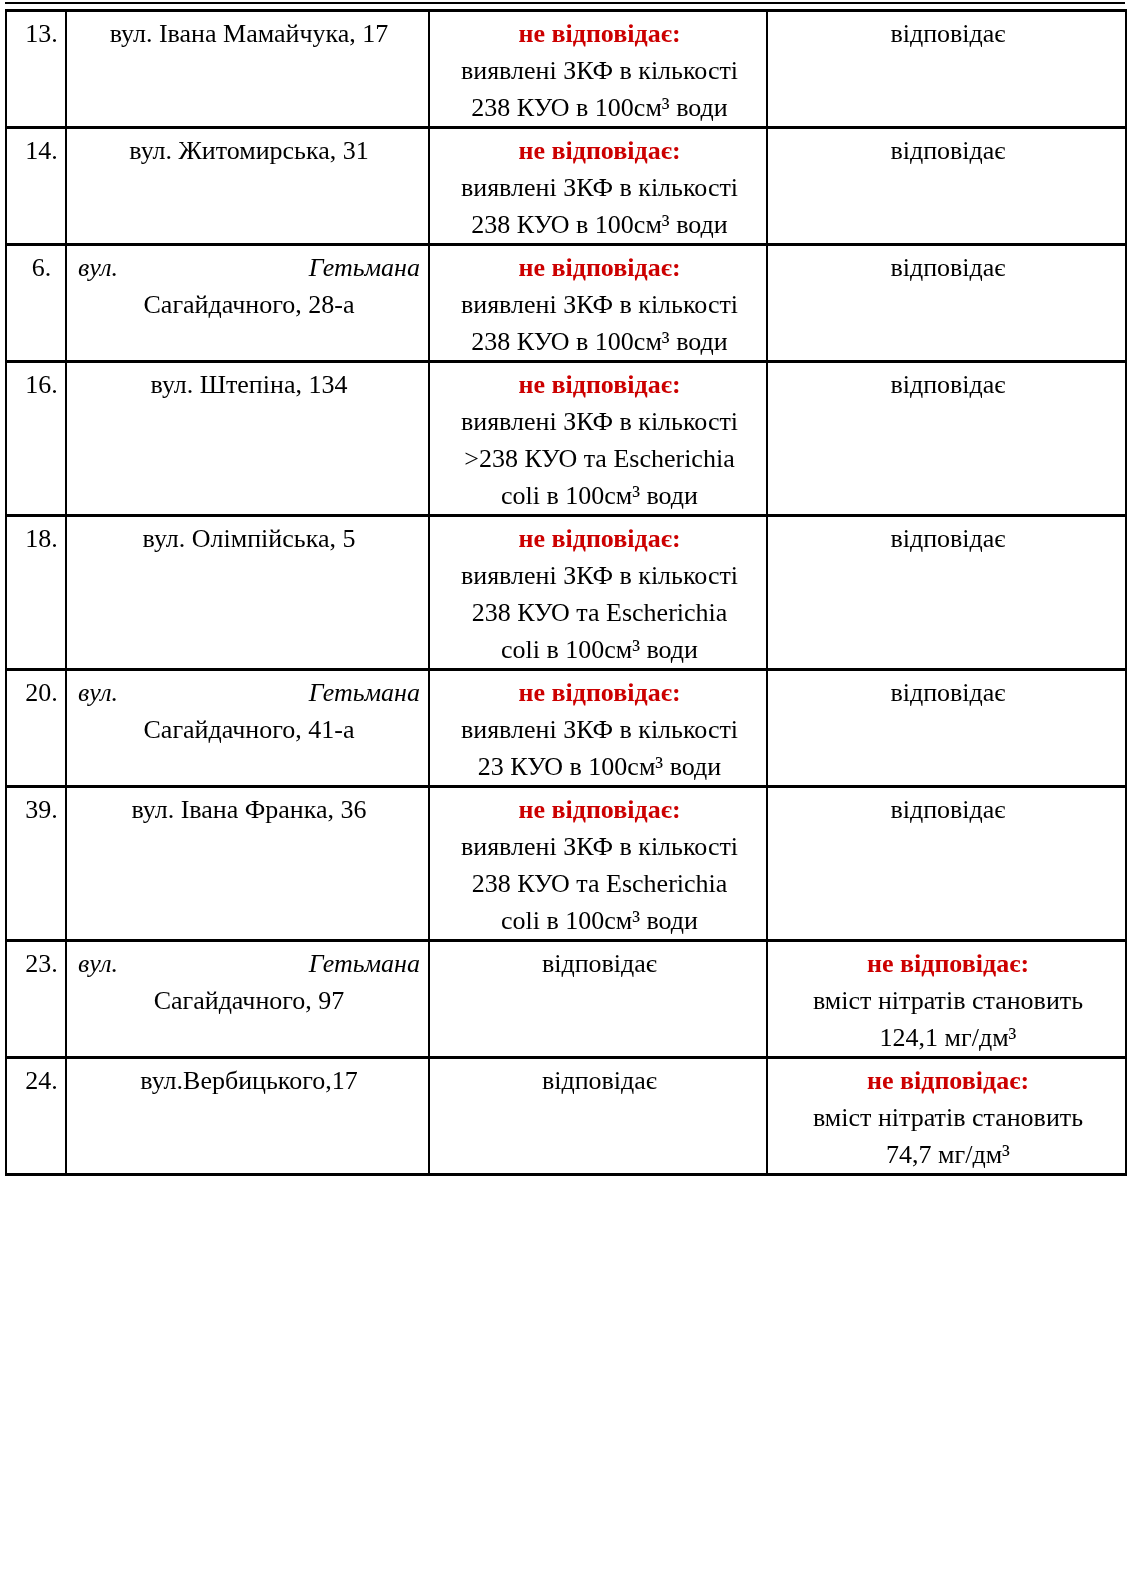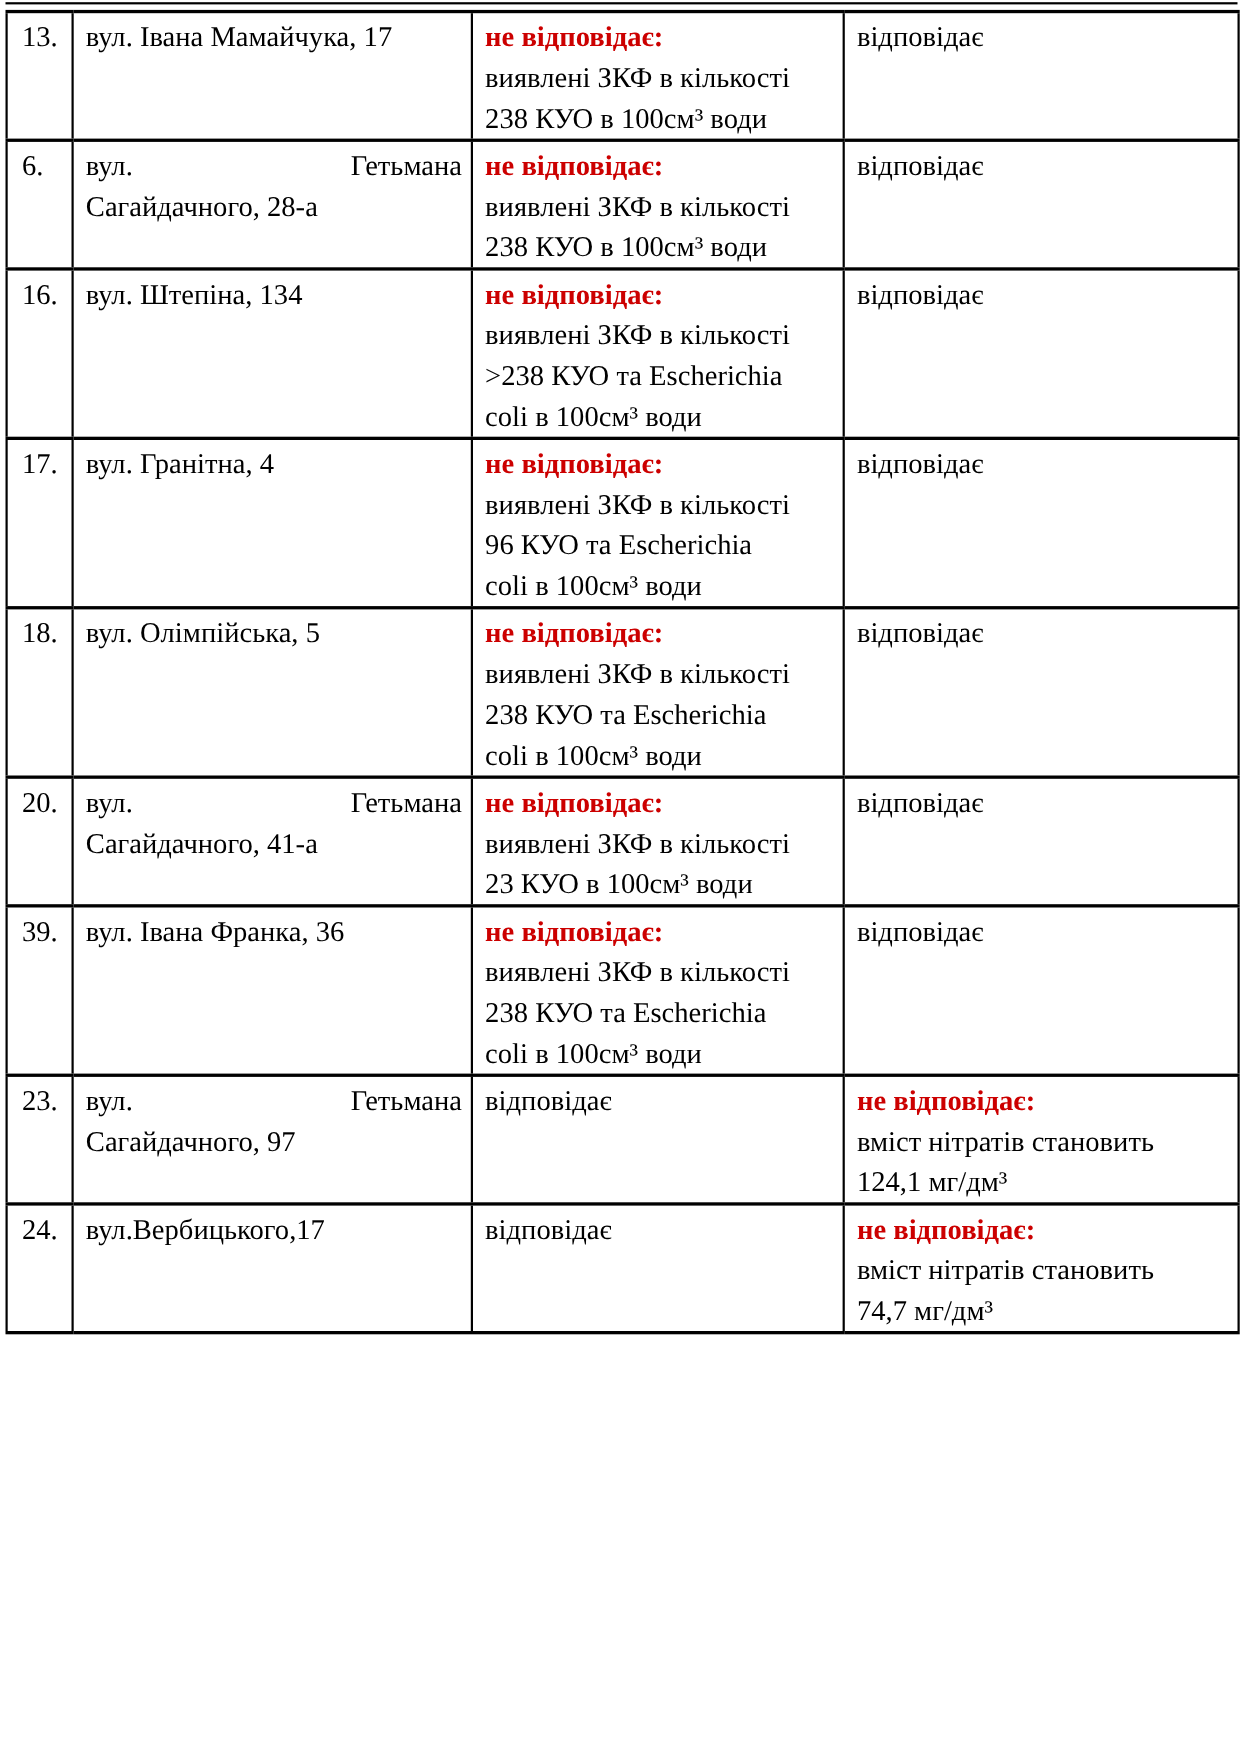--- a/index.html
+++ b/index.html
@@ -25,20 +25,21 @@
     height: 2px;
     background: #000000;
   }
   table.tbl {
     position: absolute;
     left: 5px;
     top: 9px;
     width: 1120px;
     border-collapse: collapse;
     table-layout: fixed;
+    text-align: center;
   }
   .w-num  { width: 60px; }
   .w-addr { width: 363px; }
   .w-r1   { width: 338px; }
   .w-r2   { width: 359px; }
   td {
     border: 2px solid #000000;
     border-top: 3px solid #000000;
     border-bottom: 3px solid #000000;
     vertical-align: top;
@@ -50,20 +51,21 @@
   td.c-num {
     padding-left: 13px;
     padding-right: 2px;
   }
   .addr-line, .detail-line, .ok-label, .nc-label {
     white-space: nowrap;
   }
   .jline {
     display: flex;
     justify-content: space-between;
+    font-style: italic;
   }
   .nc-label {
     font-weight: bold;
   }
 </style>
 </head>
 <body>
 
 <div class="page">
   <div class="prev-edge"></div>
@@ -83,20 +85,34 @@
           <td class="c-res1">
             <div class="nc-label" style="color: rgb(204, 0, 0);">не відповідає:</div>
             <div class="detail-line">виявлені ЗКФ в кількості</div>
             <div class="detail-line">238 КУО в 100см³ води</div>
           </td>
           <td class="c-res2">
             <div class="ok-label">відповідає</div>
           </td>
         </tr>
         <tr>
+          <td class="c-num">14.</td>
+          <td class="c-addr">
+            <div class="addr-line">вул. Житомирська, 31</div>
+          </td>
+          <td class="c-res1">
+            <div class="nc-label" style="color: rgb(204, 0, 0);">не відповідає:</div>
+            <div class="detail-line">виявлені ЗКФ в кількості</div>
+            <div class="detail-line">238 КУО в 100см³ води</div>
+          </td>
+          <td class="c-res2">
+            <div class="ok-label">відповідає</div>
+          </td>
+        </tr>
+        <tr>
           <td class="c-num">6.</td>
           <td class="c-addr">
             <div class="addr-line jline">
               <span>вул.</span>
               <span>Гетьмана</span>
             </div>
             <div class="addr-line">Сагайдачного, 28-а</div>
           </td>
           <td class="c-res1">
             <div class="nc-label" style="color: rgb(204, 0, 0);">не відповідає:</div>
@@ -116,35 +132,20 @@
             <div class="nc-label" style="color: rgb(204, 0, 0);">не відповідає:</div>
             <div class="detail-line">виявлені ЗКФ в кількості</div>
             <div class="detail-line">&gt;238 КУО та Escherichia</div>
             <div class="detail-line">coli в 100см³ води</div>
           </td>
           <td class="c-res2">
             <div class="ok-label">відповідає</div>
           </td>
         </tr>
         <tr>
-          <td class="c-num">17.</td>
-          <td class="c-addr">
-            <div class="addr-line">вул. Гранітна, 4</div>
-          </td>
-          <td class="c-res1">
-            <div class="nc-label" style="color: rgb(204, 0, 0);">не відповідає:</div>
-            <div class="detail-line">виявлені ЗКФ в кількості</div>
-            <div class="detail-line">96 КУО та Escherichia</div>
-            <div class="detail-line">coli в 100см³ води</div>
-          </td>
-          <td class="c-res2">
-            <div class="ok-label">відповідає</div>
-          </td>
-        </tr>
-        <tr>
           <td class="c-num">18.</td>
           <td class="c-addr">
             <div class="addr-line">вул. Олімпійська, 5</div>
           </td>
           <td class="c-res1">
             <div class="nc-label" style="color: rgb(204, 0, 0);">не відповідає:</div>
             <div class="detail-line">виявлені ЗКФ в кількості</div>
             <div class="detail-line">238 КУО та Escherichia</div>
             <div class="detail-line">coli в 100см³ води</div>
           </td>

